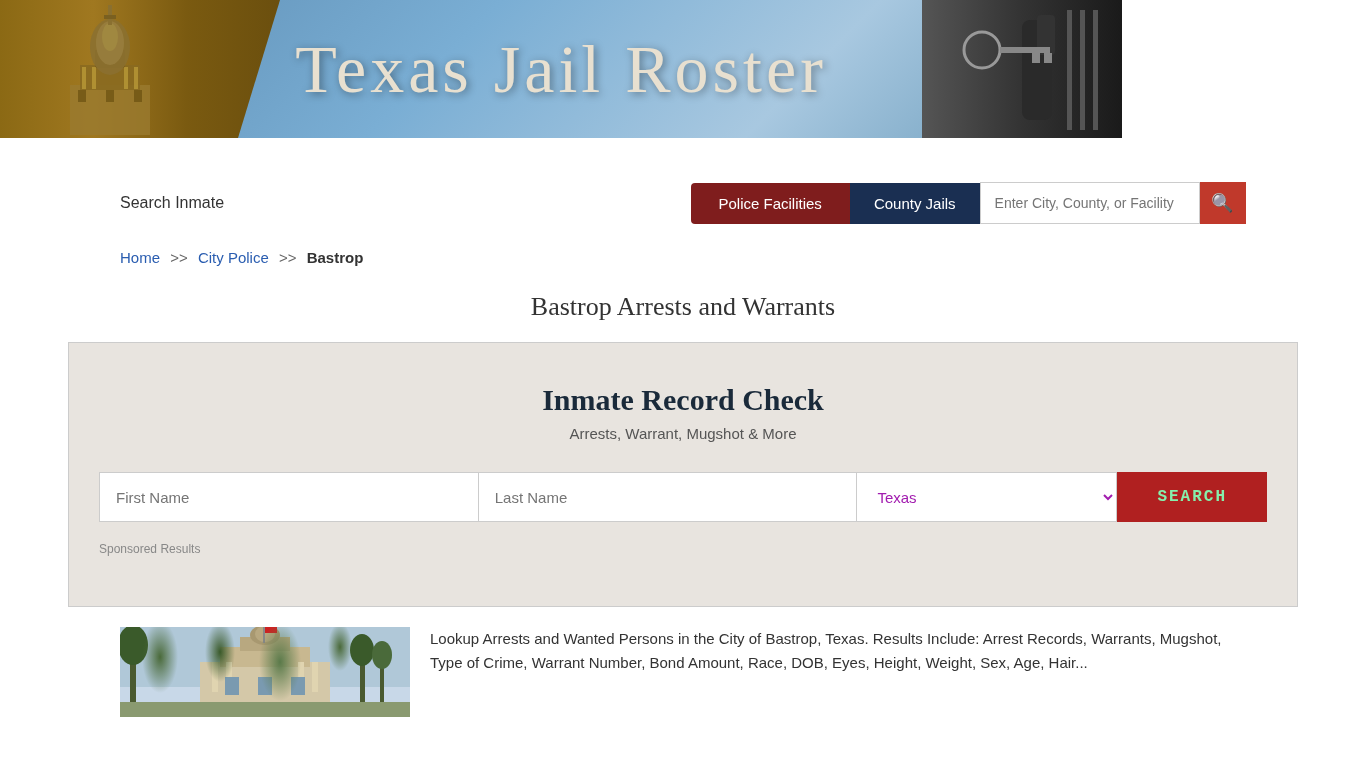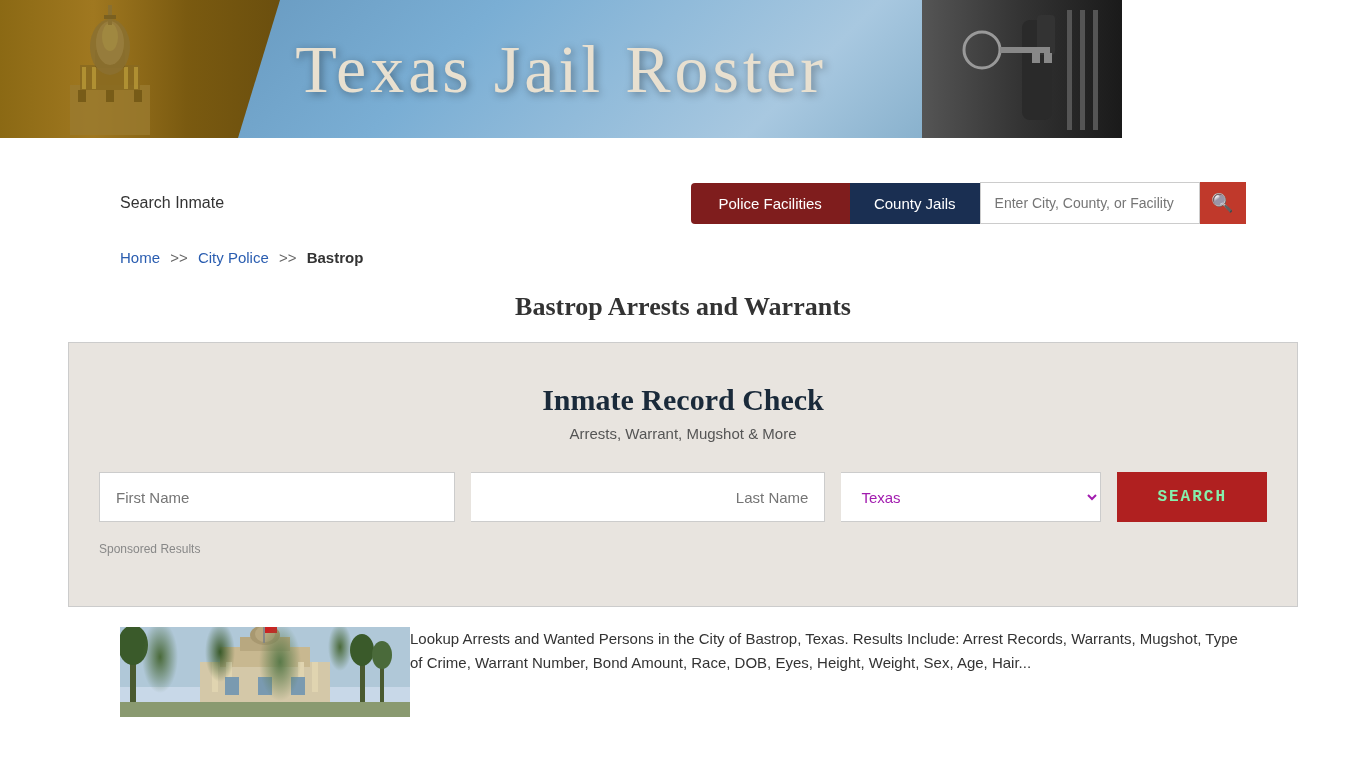--- a/index.html
+++ b/index.html
@@ -141,21 +141,21 @@
     .breadcrumb .current { color: #333; font-weight: bold; }
 
     
     .page-title-section {
       text-align: center;
       padding: 10px 120px 20px;
     }
     .page-title-section h1 {
       font-family: Georgia, serif;
       font-size: 26px;
-      font-weight: bold;
+      font-weight: normal;
       color: #333;
     }
 
     
     .record-check-box {
       margin: 0 68px;
       background: #e8e4df;
       border: 1px solid #ccc;
       padding: 40px 30px 50px;
     }
@@ -168,37 +168,36 @@
     }
     .record-check-box .subtitle {
       text-align: center;
       font-family: Arial, sans-serif;
       font-size: 15px;
       color: #555;
       margin-bottom: 30px;
     }
     .search-form {
       display: flex;
-      gap: 16px;
+      gap: 0;
       align-items: center;
     }
     .form-input {
       flex: 1;
       border: 1px solid #ccc;
       padding: 14px 16px;
       font-size: 15px;
       font-family: Arial, sans-serif;
       height: 50px;
       background: #fff;
       color: #999;
       outline: none;
     }
     .form-input:not(:first-child) {
       border-left: none;
-      text-align: right;
     }
     .state-select {
       width: 260px;
       border: 1px solid #ccc;
       border-left: none;
       padding: 14px 16px;
       font-size: 15px;
       font-family: Arial, sans-serif;
       height: 50px;
       background: #fff;
@@ -223,20 +222,21 @@
       font-family: Arial, sans-serif;
       font-size: 12px;
       color: #888;
       margin-top: 20px;
     }
 
     
     .bottom-section {
       display: flex;
       padding: 20px 120px;
+      gap: 20px;
     }
     .bottom-image {
       width: 290px;
       height: 90px;
       background: linear-gradient(135deg, #c8d8e8 0%, #a0b8c8 50%, #7898a8 100%);
       flex-shrink: 0;
       position: relative;
       overflow: hidden;
     }
     .bottom-image .tree-overlay {

